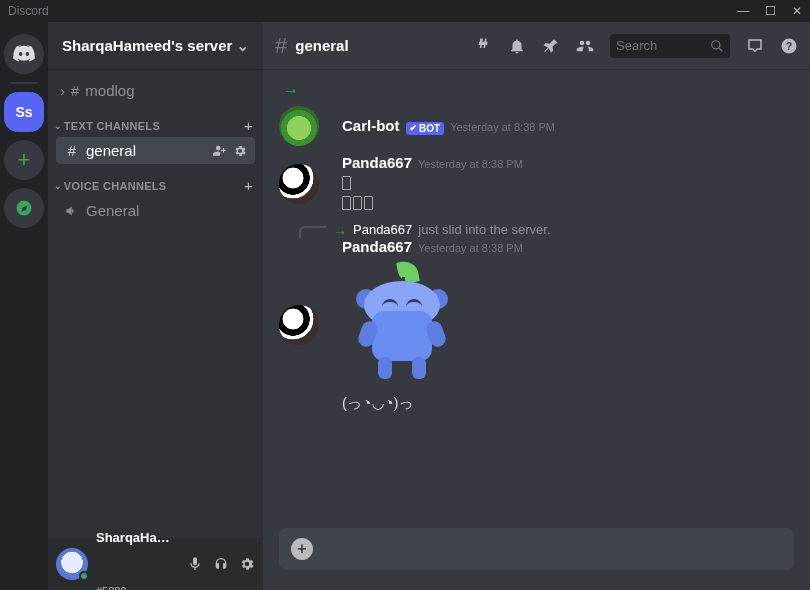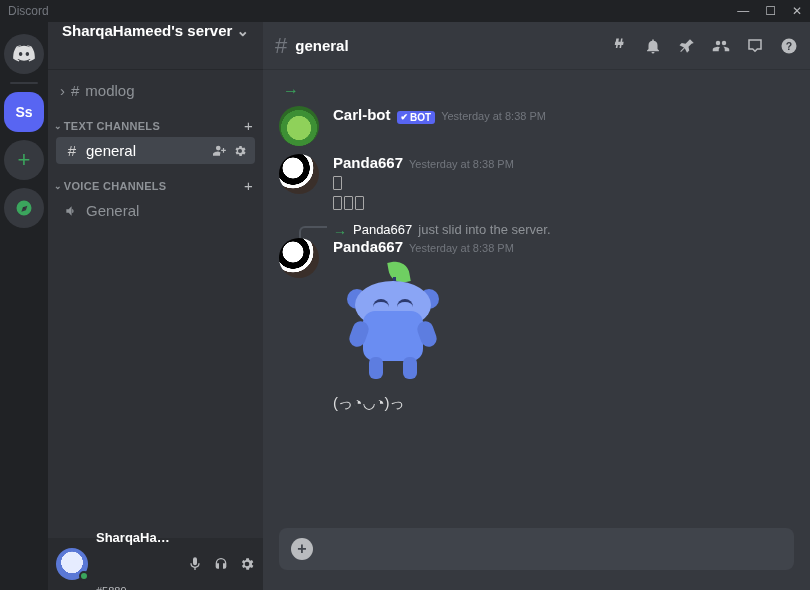--- a/index.html
+++ b/index.html
@@ -74,20 +74,21 @@
 
 .channels {
   width: 215px;
   background: #2f3136;
   display: flex;
   flex-direction: column;
 }
 .server-header {
   height: 48px;
   display: flex;
+  align-items: center;
   padding: 0 14px;
   color: #fff;
   font-weight: 600;
   font-size: 15px;
   border-bottom: 1px solid #26282c;
   cursor: pointer;
 }
 .server-header .chev { margin-left: auto; color: #b9bbbe; }
 .channel-scroll {
   flex: 1;
@@ -242,22 +243,23 @@
   background: linear-gradient(#f7a34a,#e6863a);
   border-radius:3px;
   position:relative;
 }
 .wave-emoji::before{
   content:""; position:absolute; top:3px;left:3px;right:3px;height:5px;
   background:#5b4636; border-radius:2px 2px 0 0;
 }
 .msg {
   display:flex;
-  gap:14px;
+  gap:23px;
   padding:6px 0 2px 16px;
+  align-items:center;
 }
 .msg .av {
   width:40px;height:40px;border-radius:50%;
   flex-shrink:0;
 }
 .av.turtle { background: radial-gradient(circle at 50% 55%, #8fd15a 0 40%, #3d8f34 41% 60%, #2d6a26 61% 100%);}
 .av.panda { background: radial-gradient(circle at 35% 35%, #fff 0 28%, #000 29% 45%, #fff 46% 55%, #3a2f2a 56% 100%);}
 .msg-body { flex:1; }
 .msg-head { display:flex; align-items:baseline; gap:6px; }
 .msg-head .user { color:#fff; font-weight:600; font-size:15px; }
@@ -468,20 +470,28 @@
         <span>
           <svg class="icon-svg" viewBox="0 0 24 24" fill="#b9bbbe">
               <path d="M16 3l5 5-3 1-4 4 1 5-3 3-3-6-5 5-1-1 5-5-6-3 3-3 5 1 4-4Z"></path>
             </svg>
         </span>
         <span>
           <svg class="icon-svg" viewBox="0 0 24 24" fill="#b9bbbe">
               <path d="M16 11a3 3 0 1 0-3-3 3 3 0 0 0 3 3Zm-8 0a3 3 0 1 0-3-3 3 3 0 0 0 3 3Zm0 2c-2.3 0-7 1.2-7 3.5V19h8v-2.5c0-1 .5-1.9 1.5-2.6A10.6 10.6 0 0 0 8 13Zm8 0c-.3 0-.6 0-1 .1 1.2.8 2 1.9 2 3.4V19h6v-2.5c0-2.3-4.7-3.5-7-3.5Z"></path>
             </svg>
         </span>
+        <div class="searchbox">
+          <span>Search</span>
+          <span class="glass">
+            <svg class="icon-svg-xs" viewBox="0 0 24 24" fill="#72767d">
+                <path d="M10 2a8 8 0 1 0 4.9 14.3l5.4 5.4 1.4-1.4-5.4-5.4A8 8 0 0 0 10 2Zm0 2a6 6 0 1 1-6 6 6 6 0 0 1 6-6Z"></path>
+              </svg>
+          </span>
+        </div>
         <span>
           <svg class="icon-svg" viewBox="0 0 24 24" fill="#b9bbbe">
               <path d="M4 4h16v12h-5l-3 3-3-3H4Z" fill="none" stroke="#b9bbbe" stroke-width="2"></path>
             </svg>
         </span>
         <span>
           <svg class="icon-svg" viewBox="0 0 24 24" fill="#b9bbbe">
               <circle cx="12" cy="12" r="10"></circle>
               <text x="12" y="17" text-anchor="middle" font-size="14" fill="#36393f" font-weight="700">?</text>
             </svg>

